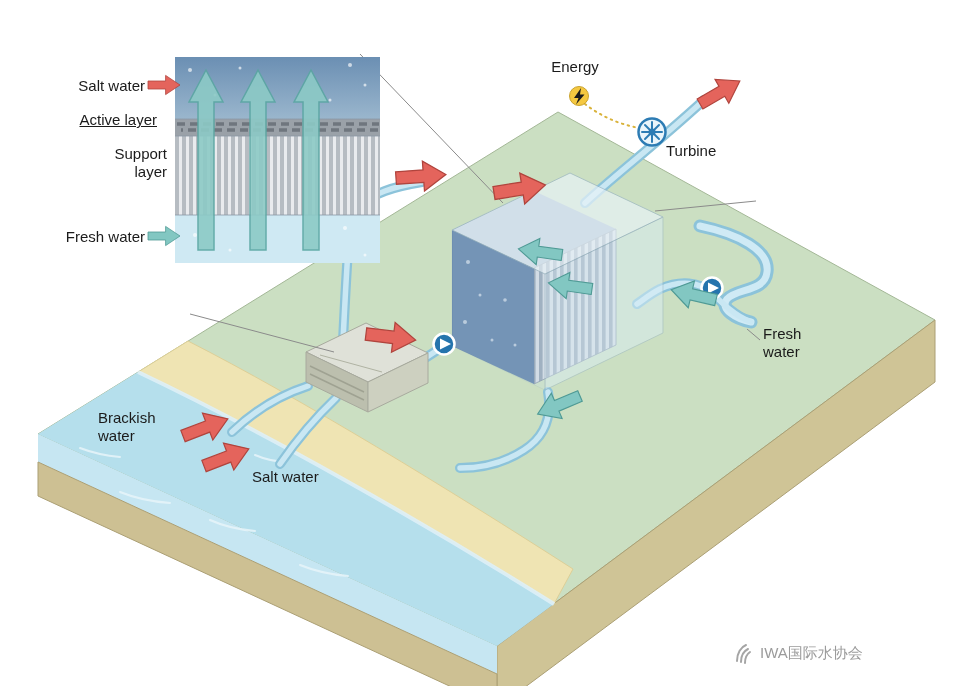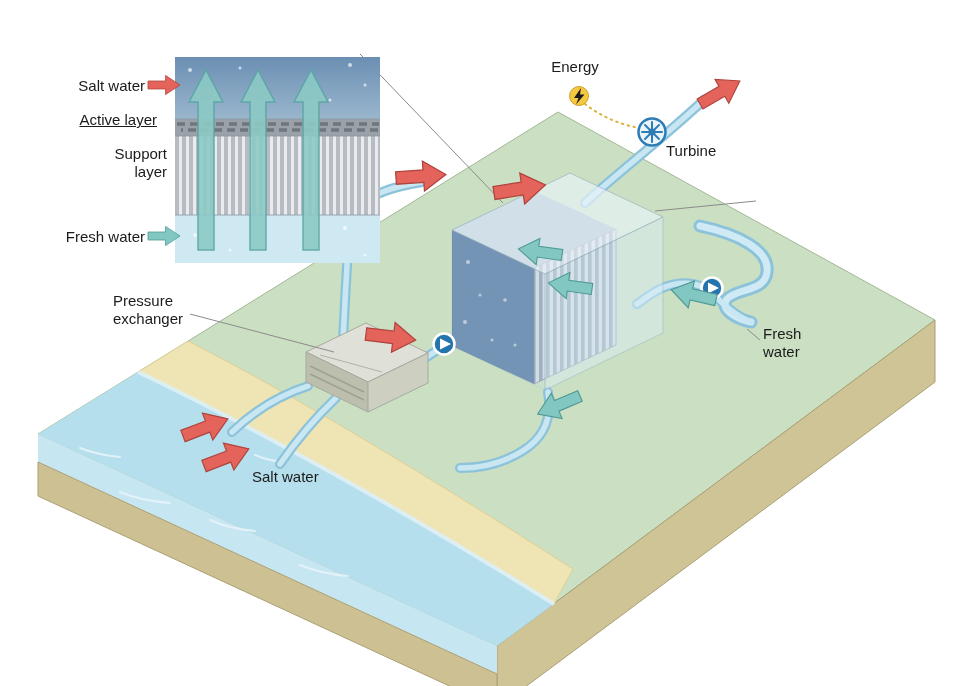--- a/index.html
+++ b/index.html
@@ -199,17 +199,23 @@
 </svg>
 
 <div class="lbl right" style="left:35px;top:77px;width:110px;">Salt water</div>
 <div class="lbl right" style="left:25px;top:111px;width:132px;text-decoration:underline;">Active layer</div>
 <div class="lbl right" style="left:107px;top:145px;width:60px;">Support layer</div>
 <div class="lbl right" style="left:35px;top:228px;width:110px;">Fresh water</div>
 
 <div class="lbl center" style="left:540px;top:58px;width:70px;">Energy</div>
 <div class="lbl nowrap" style="left:666px;top:142px;">Turbine</div>
 <div class="lbl" style="left:763px;top:325px;width:55px;">Fresh water</div>
-<div class="lbl" style="left:113px;top:292px;width:85px;">Pressure exchanger</div>
+<div class="lbl" style="left:98px;top:409px;width:78px;">Brackish water</div>
 <div class="lbl nowrap" style="left:252px;top:468px;">Salt water</div>
 
-
+<div class="watermark">
+  <svg width="22" height="24" viewBox="0 0 22 24">
+    <path d="M4,20 C4,12 8,6 13,4 M8,21 C8,15 11,10 15,8 M12,22 C12,17 14,13 17,11" stroke="#a5a5a5" fill="none" stroke-width="2" stroke-linecap="round"></path>
+  </svg>
+  <span>IWA国际水协会</span>
 </div>
 
+</div>
+
 </body></html>

